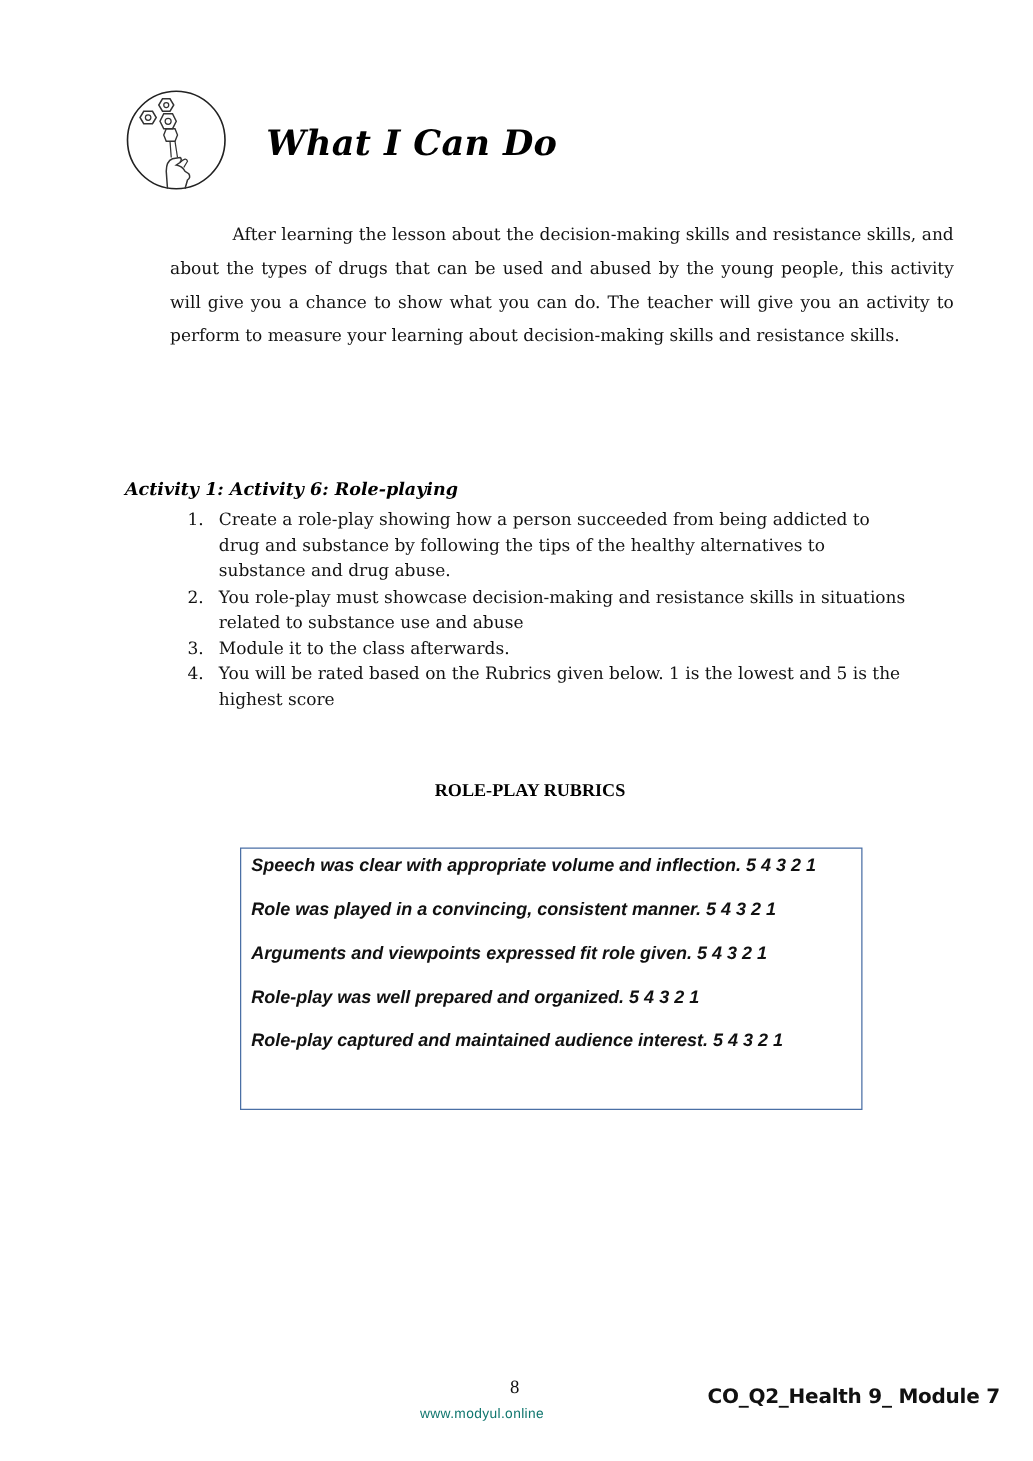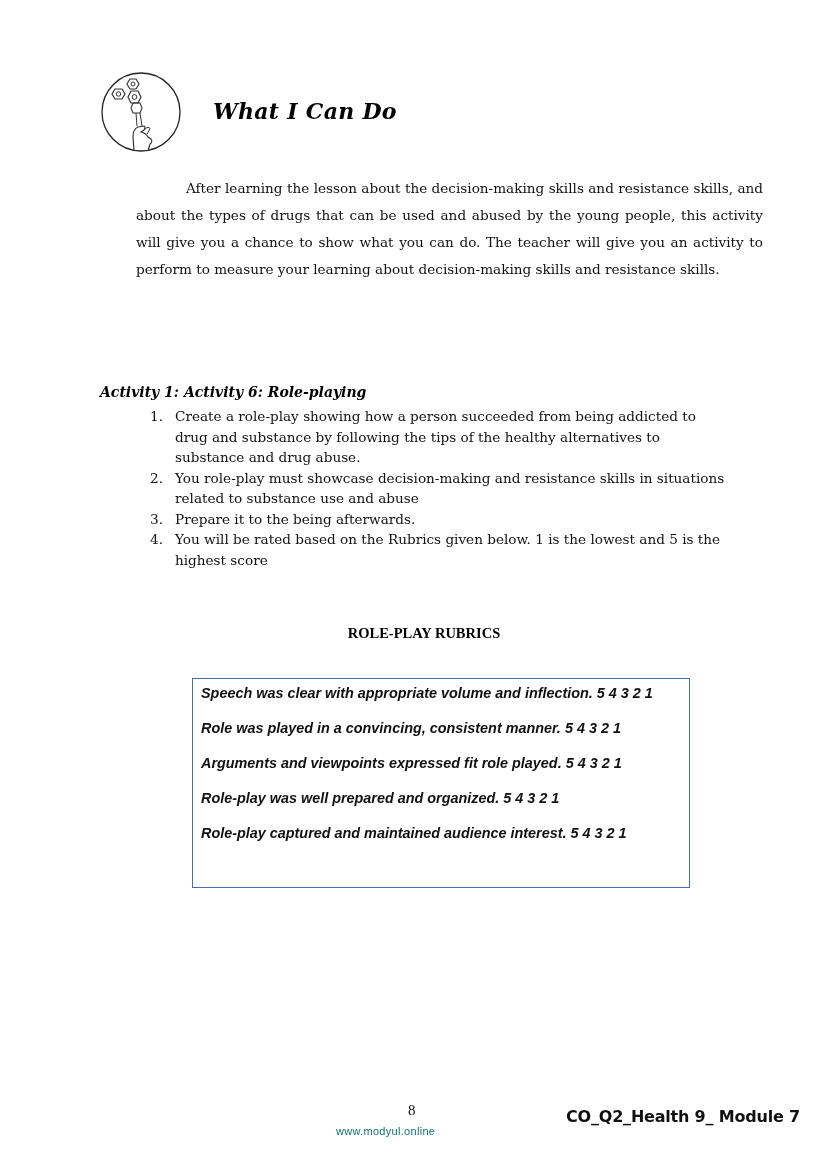--- a/index.html
+++ b/index.html
@@ -1,20 +1,20 @@
 <!DOCTYPE html>
 <html><head>
 <meta charset="utf-8">
 <style>
   html, body { margin: 0; padding: 0; background: #ffffff; }
   body { width: 826px; height: 1169px; position: relative; overflow: hidden; color: #111; }
   .page { position: absolute; left: 0; top: 0; width: 826px; height: 1169px; }
 
   .icon-wrap { position: absolute; left: 100px; top: 71px; width: 82px; height: 82px; }
-  .title { position: absolute; left: 213px; top: 98px; font-family: "DejaVu Serif", serif; font-weight: bold; font-style: italic; font-size: 22px; letter-spacing: 0.3px; color: #000; text-align: right; }
+  .title { position: absolute; left: 213px; top: 98px; font-family: "DejaVu Serif", serif; font-weight: bold; font-style: italic; font-size: 28px; letter-spacing: 0.3px; color: #000; text-align: right; }
 
   .intro { position: absolute; left: 100px; top: 175px; width: 627px; font-family: "DejaVu Serif", serif; font-size: 13.6px; line-height: 27px; text-align: justify; color: #111; margin-left: 36px; }
   .intro p { margin: 0; text-indent: 50px; }
 
   .activity-title { position: absolute; left: 100px; top: 368px; font-family: "DejaVu Serif", serif; font-weight: bold; font-style: italic; font-size: 14px; color: #000; margin-top: 16px; }
 
   .steps { position: absolute; left: 150px; top: 406px; width: 580px; margin: 0; padding: 0; list-style: none; font-family: "DejaVu Serif", serif; font-size: 13.6px; line-height: 20.5px; color: #111; }
   .steps li { position: relative; padding-left: 25px; }
   .steps .num { position: absolute; left: 0; top: 0; }
 
@@ -61,39 +61,39 @@
     <li>
       <span class="num">1.</span>
       <span>Create a role-play showing how a person succeeded from being addicted to drug and substance by following the tips of the healthy alternatives to substance and drug abuse.</span>
     </li>
     <li>
       <span class="num">2.</span>
       <span>You role-play must showcase decision-making and resistance skills in situations related to substance use and abuse</span>
     </li>
     <li>
       <span class="num">3.</span>
-      <span>Prepare it to the being afterwards.</span>
+      <span>Module it to the class afterwards.</span>
     </li>
     <li>
       <span class="num">4.</span>
       <span>You will be rated based on the Rubrics given below. 1 is the lowest and 5 is the highest score</span>
     </li>
   </ol>
 
   <div class="rubrics-heading">ROLE-PLAY RUBRICS</div>
 
   <div class="rubric-box">
     <div class="rubric-item">
       <span>Speech was clear with appropriate volume and inflection.</span><span class="scale">5 4 3 2 1</span>
     </div>
     <div class="rubric-item">
       <span>Role was played in a convincing, consistent manner.</span><span class="scale">5 4 3 2 1</span>
     </div>
     <div class="rubric-item">
-      <span>Arguments and viewpoints expressed fit role played.</span><span class="scale">5 4 3 2 1</span>
+      <span>Arguments and viewpoints expressed fit role given.</span><span class="scale">5 4 3 2 1</span>
     </div>
     <div class="rubric-item">
       <span>Role-play was well prepared and organized.</span><span class="scale">5 4 3 2 1</span>
     </div>
     <div class="rubric-item">
       <span>Role-play captured and maintained audience interest.</span><span class="scale">5 4 3 2 1</span>
     </div>
   </div>
 
   <div class="page-number">8</div>

